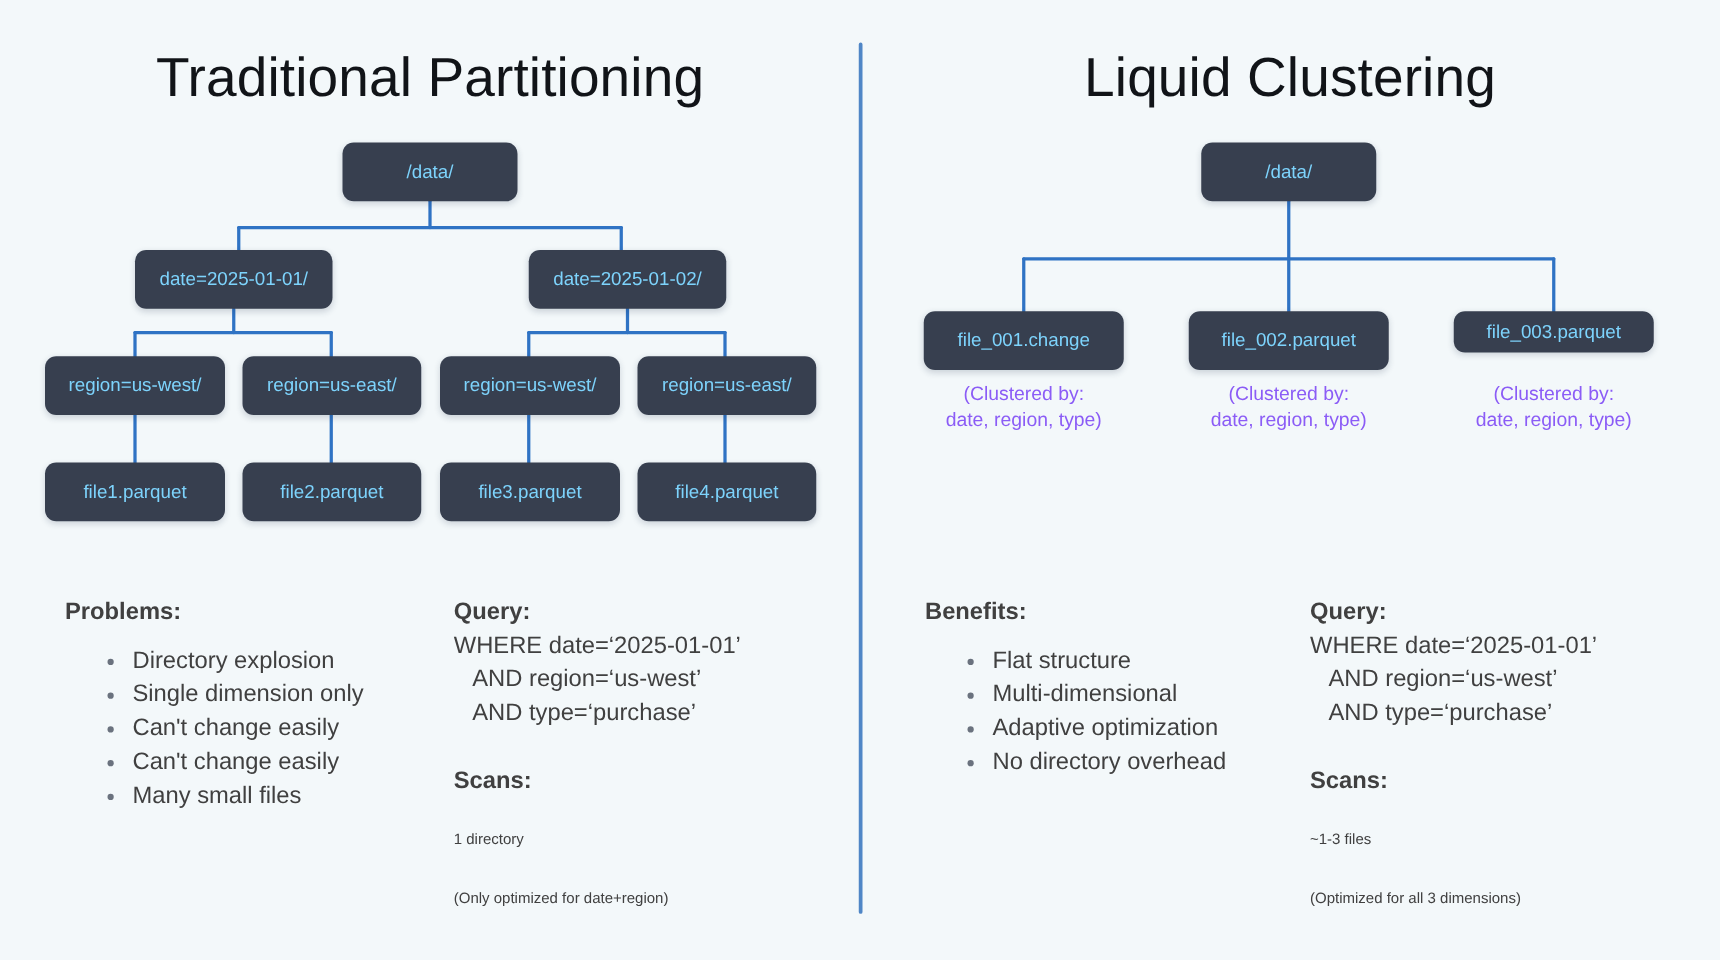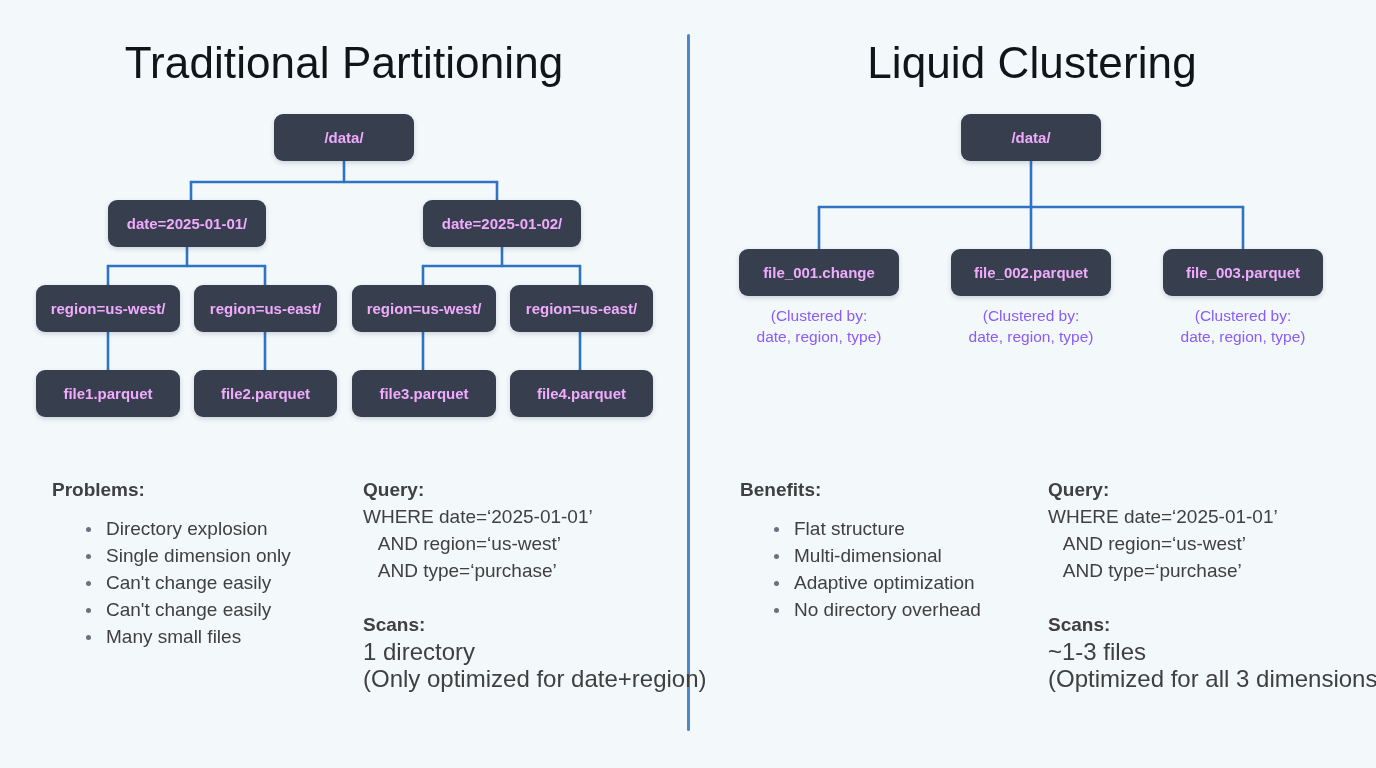--- a/index.html
+++ b/index.html
@@ -53,27 +53,27 @@
     left: 0; top: 0;
     width: 1376px;
     height: 768px;
     pointer-events: none;
   }
 
   
   .node {
     position: absolute;
     background: #373f4f;
-    color: #f0abfc;
+    color: #7dd3fc;
     border-radius: 9px;
     display: flex;
     align-items: center;
     justify-content: center;
     font-size: 15px;
-    font-weight: 700;
+    font-weight: 400;
     white-space: nowrap;
     box-shadow: 0 2px 5px rgba(30,45,70,0.18);
     box-sizing: border-box;
     padding: 14px 10px;
     z-index: 3;
   }
   .node.root { font-size: 15px; }
 
   
   .caption {
@@ -121,23 +121,24 @@
     height: 5px;
     border-radius: 50%;
     background: #6a727e;
   }
   .code-line {
     font-size: 19px;
     line-height: 27px;
     white-space: pre;
   }
   .plain-line {
-    font-size: 24px;
-    line-height: 27px;
-    white-space: nowrap;
+    font-size: 12px;
+    line-height: 27px;
+    white-space: nowrap;
+    margin-top: 20px;
   }
   .gap { height: 27px; }
 </style>
 </head>
 <body>
 
 <div id="canvas">
 
   <div class="panel-title" id="title-left">Traditional Partitioning</div>
   <div class="panel-title" id="title-right">Liquid Clustering</div>
@@ -191,21 +192,21 @@
 
   <div class="node" style="left:36px; top:370px; width:144px; height:47px;">file1.parquet</div>
   <div class="node" style="left:194px; top:370px; width:143px; height:47px;">file2.parquet</div>
   <div class="node" style="left:352px; top:370px; width:144px; height:47px;">file3.parquet</div>
   <div class="node" style="left:510px; top:370px; width:143px; height:47px;">file4.parquet</div>
 
   <div class="node root" style="left:961px; top:114px; width:140px; height:47px;">/data/</div>
 
   <div class="node" style="left:739px; top:249px; width:160px; height:47px;">file_001.change</div>
   <div class="node" style="left:951px; top:249px; width:160px; height:47px;">file_002.parquet</div>
-  <div class="node" style="left:1163px; top:249px; width:160px; height:47px;">file_003.parquet</div>
+  <div class="node" style="left:1163px; top:249px; width:160px; height:33px;">file_003.parquet</div>
 
   <div class="caption" style="left:719px; top:305px; width:200px;">(Clustered by:
 date, region, type)</div>
   <div class="caption" style="left:931px; top:305px; width:200px;">(Clustered by:
 date, region, type)</div>
   <div class="caption" style="left:1143px; top:305px; width:200px;">(Clustered by:
 date, region, type)</div>
 
   <div class="block" style="left:52px; top:476px; width:300px;">
     <div class="block-heading">Problems:</div>

